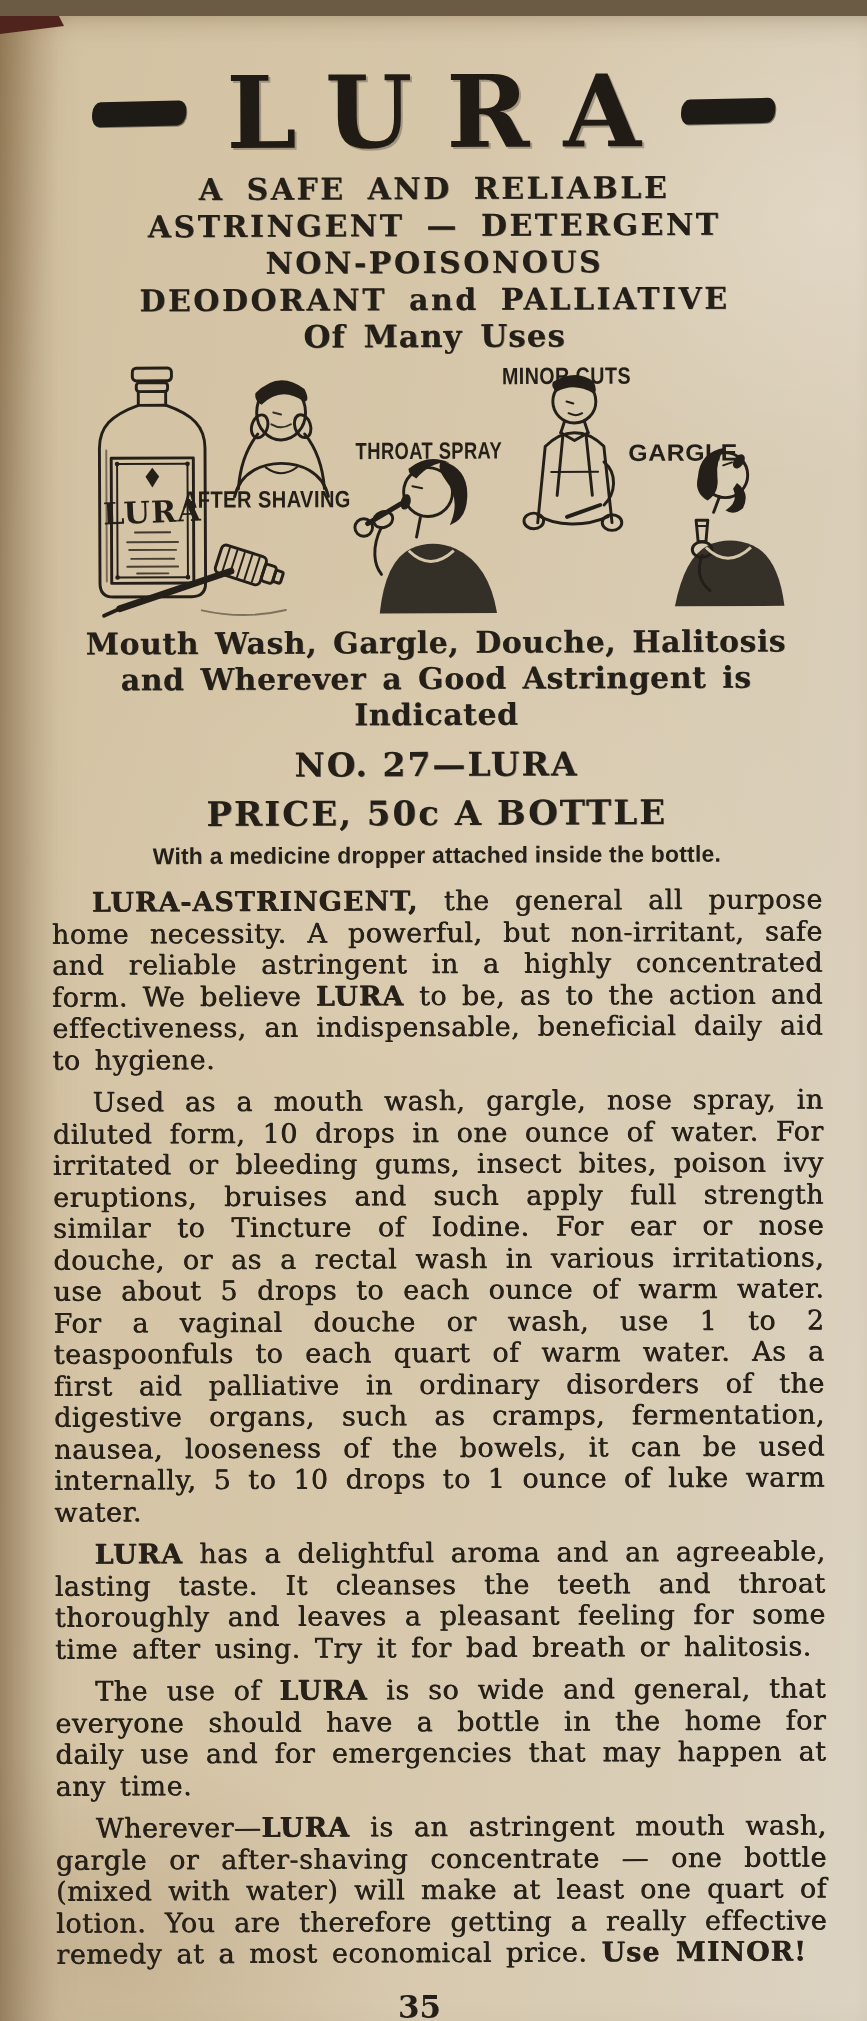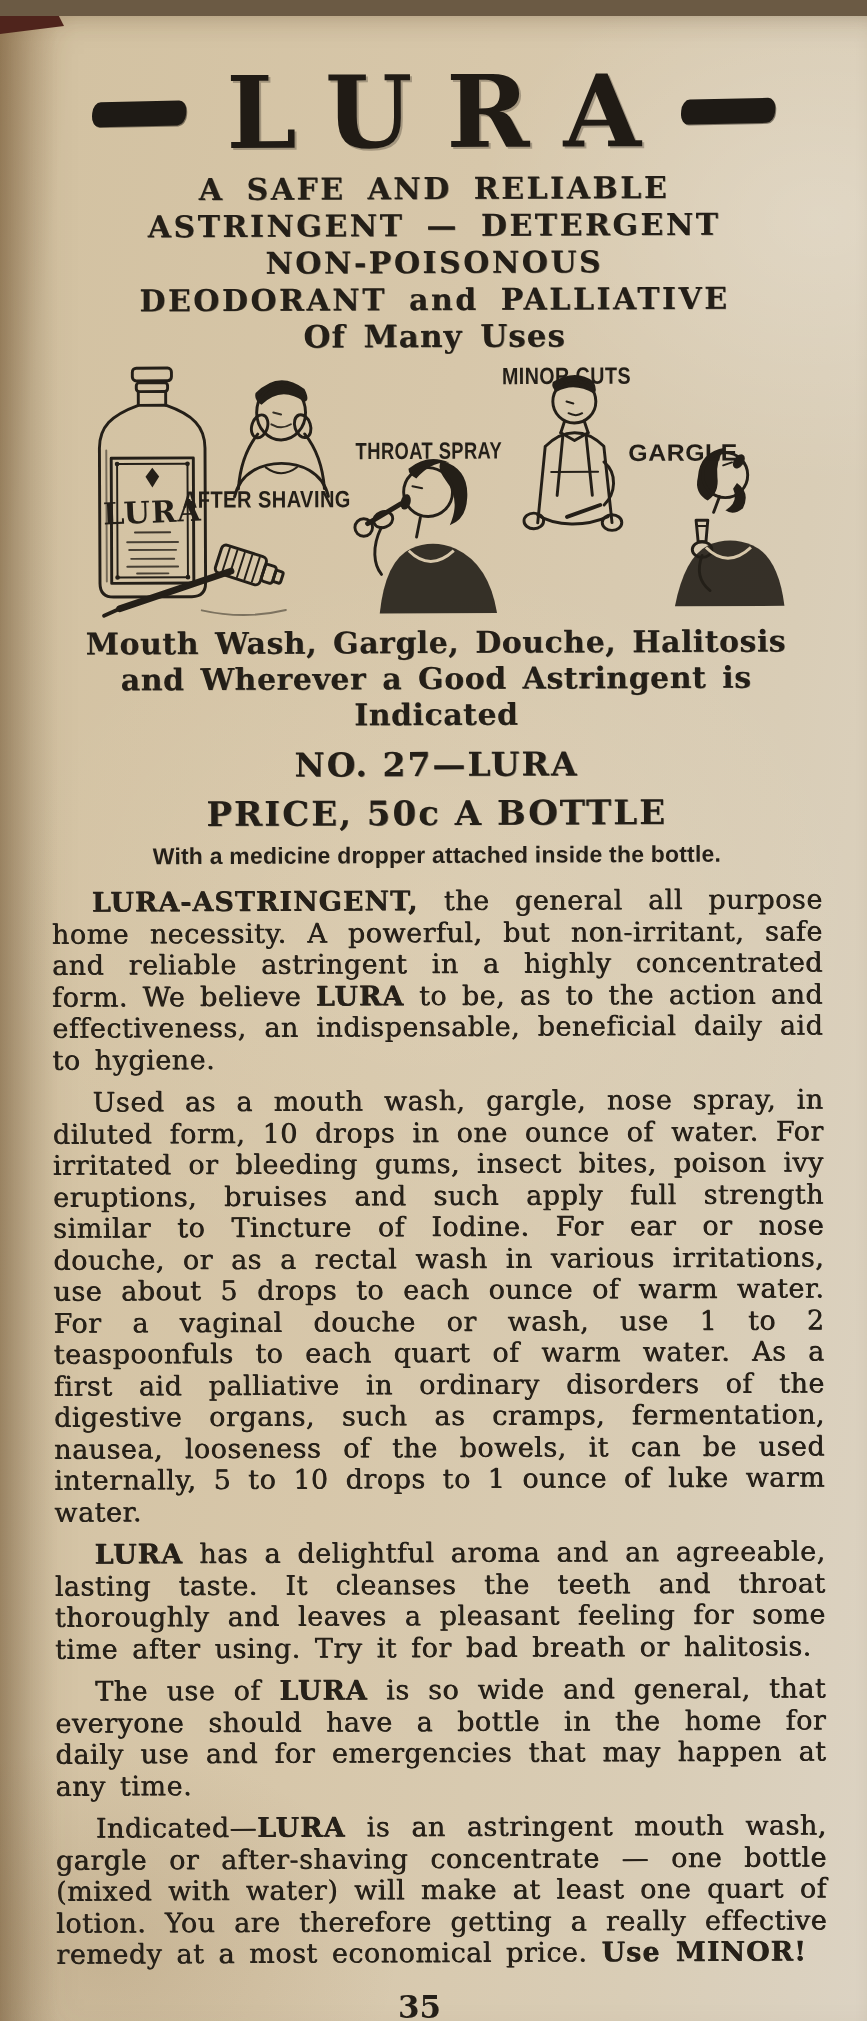--- a/index.html
+++ b/index.html
@@ -181,18 +181,18 @@
 
     <div class="item-number">NO. 27—LURA</div>
     <div class="price">PRICE, 50c A BOTTLE</div>
     <div class="dropper-note">With a medicine dropper attached inside the bottle.</div>
 
     <div class="body-col">
         <p class="body-para"><span class="b">LURA-ASTRINGENT,</span><span> the general all purpose home necessity.  A powerful, but non-irritant, safe and reliable astringent in a highly concentrated form.  We believe </span><span class="b">LURA</span><span> to be, as to the action and effectiveness, an indispensable, beneficial daily aid to hygiene.</span></p>
         <p class="body-para"><span>Used as a mouth wash, gargle, nose spray, in diluted form, 10 drops in one ounce of water.  For irritated or bleeding gums, insect bites, poison ivy eruptions, bruises and such apply full strength similar to Tincture of Iodine.  For ear or nose douche, or as a rectal wash in various irritations, use about 5 drops to each ounce of warm water.  For a vaginal douche or wash, use 1 to 2 teaspoonfuls to each quart of warm water.  As a first aid palliative in ordinary disorders of the digestive organs, such as cramps, fermentation, nausea, looseness of the bowels, it can be used internally, 5 to 10 drops to 1 ounce of luke warm water.</span></p>
         <p class="body-para"><span class="b">LURA</span><span> has a delightful aroma and an agreeable, lasting taste.  It cleanses the teeth and throat thoroughly and leaves a pleasant feeling for some time after using.  Try it for bad breath or halitosis.</span></p>
         <p class="body-para"><span>The use of </span><span class="b">LURA</span><span> is so wide and general, that everyone should have a bottle in the home for daily use and for emergencies that may happen at any time.</span></p>
-        <p class="body-para"><span>Indicated—</span><span class="b">LURA</span><span> is an astringent mouth wash, gargle or after-shaving concentrate — one bottle (mixed with water) will make at least one quart of lotion.  You are therefore getting a really effective remedy at a most economical price.  </span><span class="b">Use MINOR!</span></p>
+        <p class="body-para"><span>Wherever—</span><span class="b">LURA</span><span> is an astringent mouth wash, gargle or after-shaving concentrate — one bottle (mixed with water) will make at least one quart of lotion.  You are therefore getting a really effective remedy at a most economical price.  </span><span class="b">Use MINOR!</span></p>
       </div>
   </div>
 
   <div class="page-number">35</div>
 </div>
 
 </body></html>

